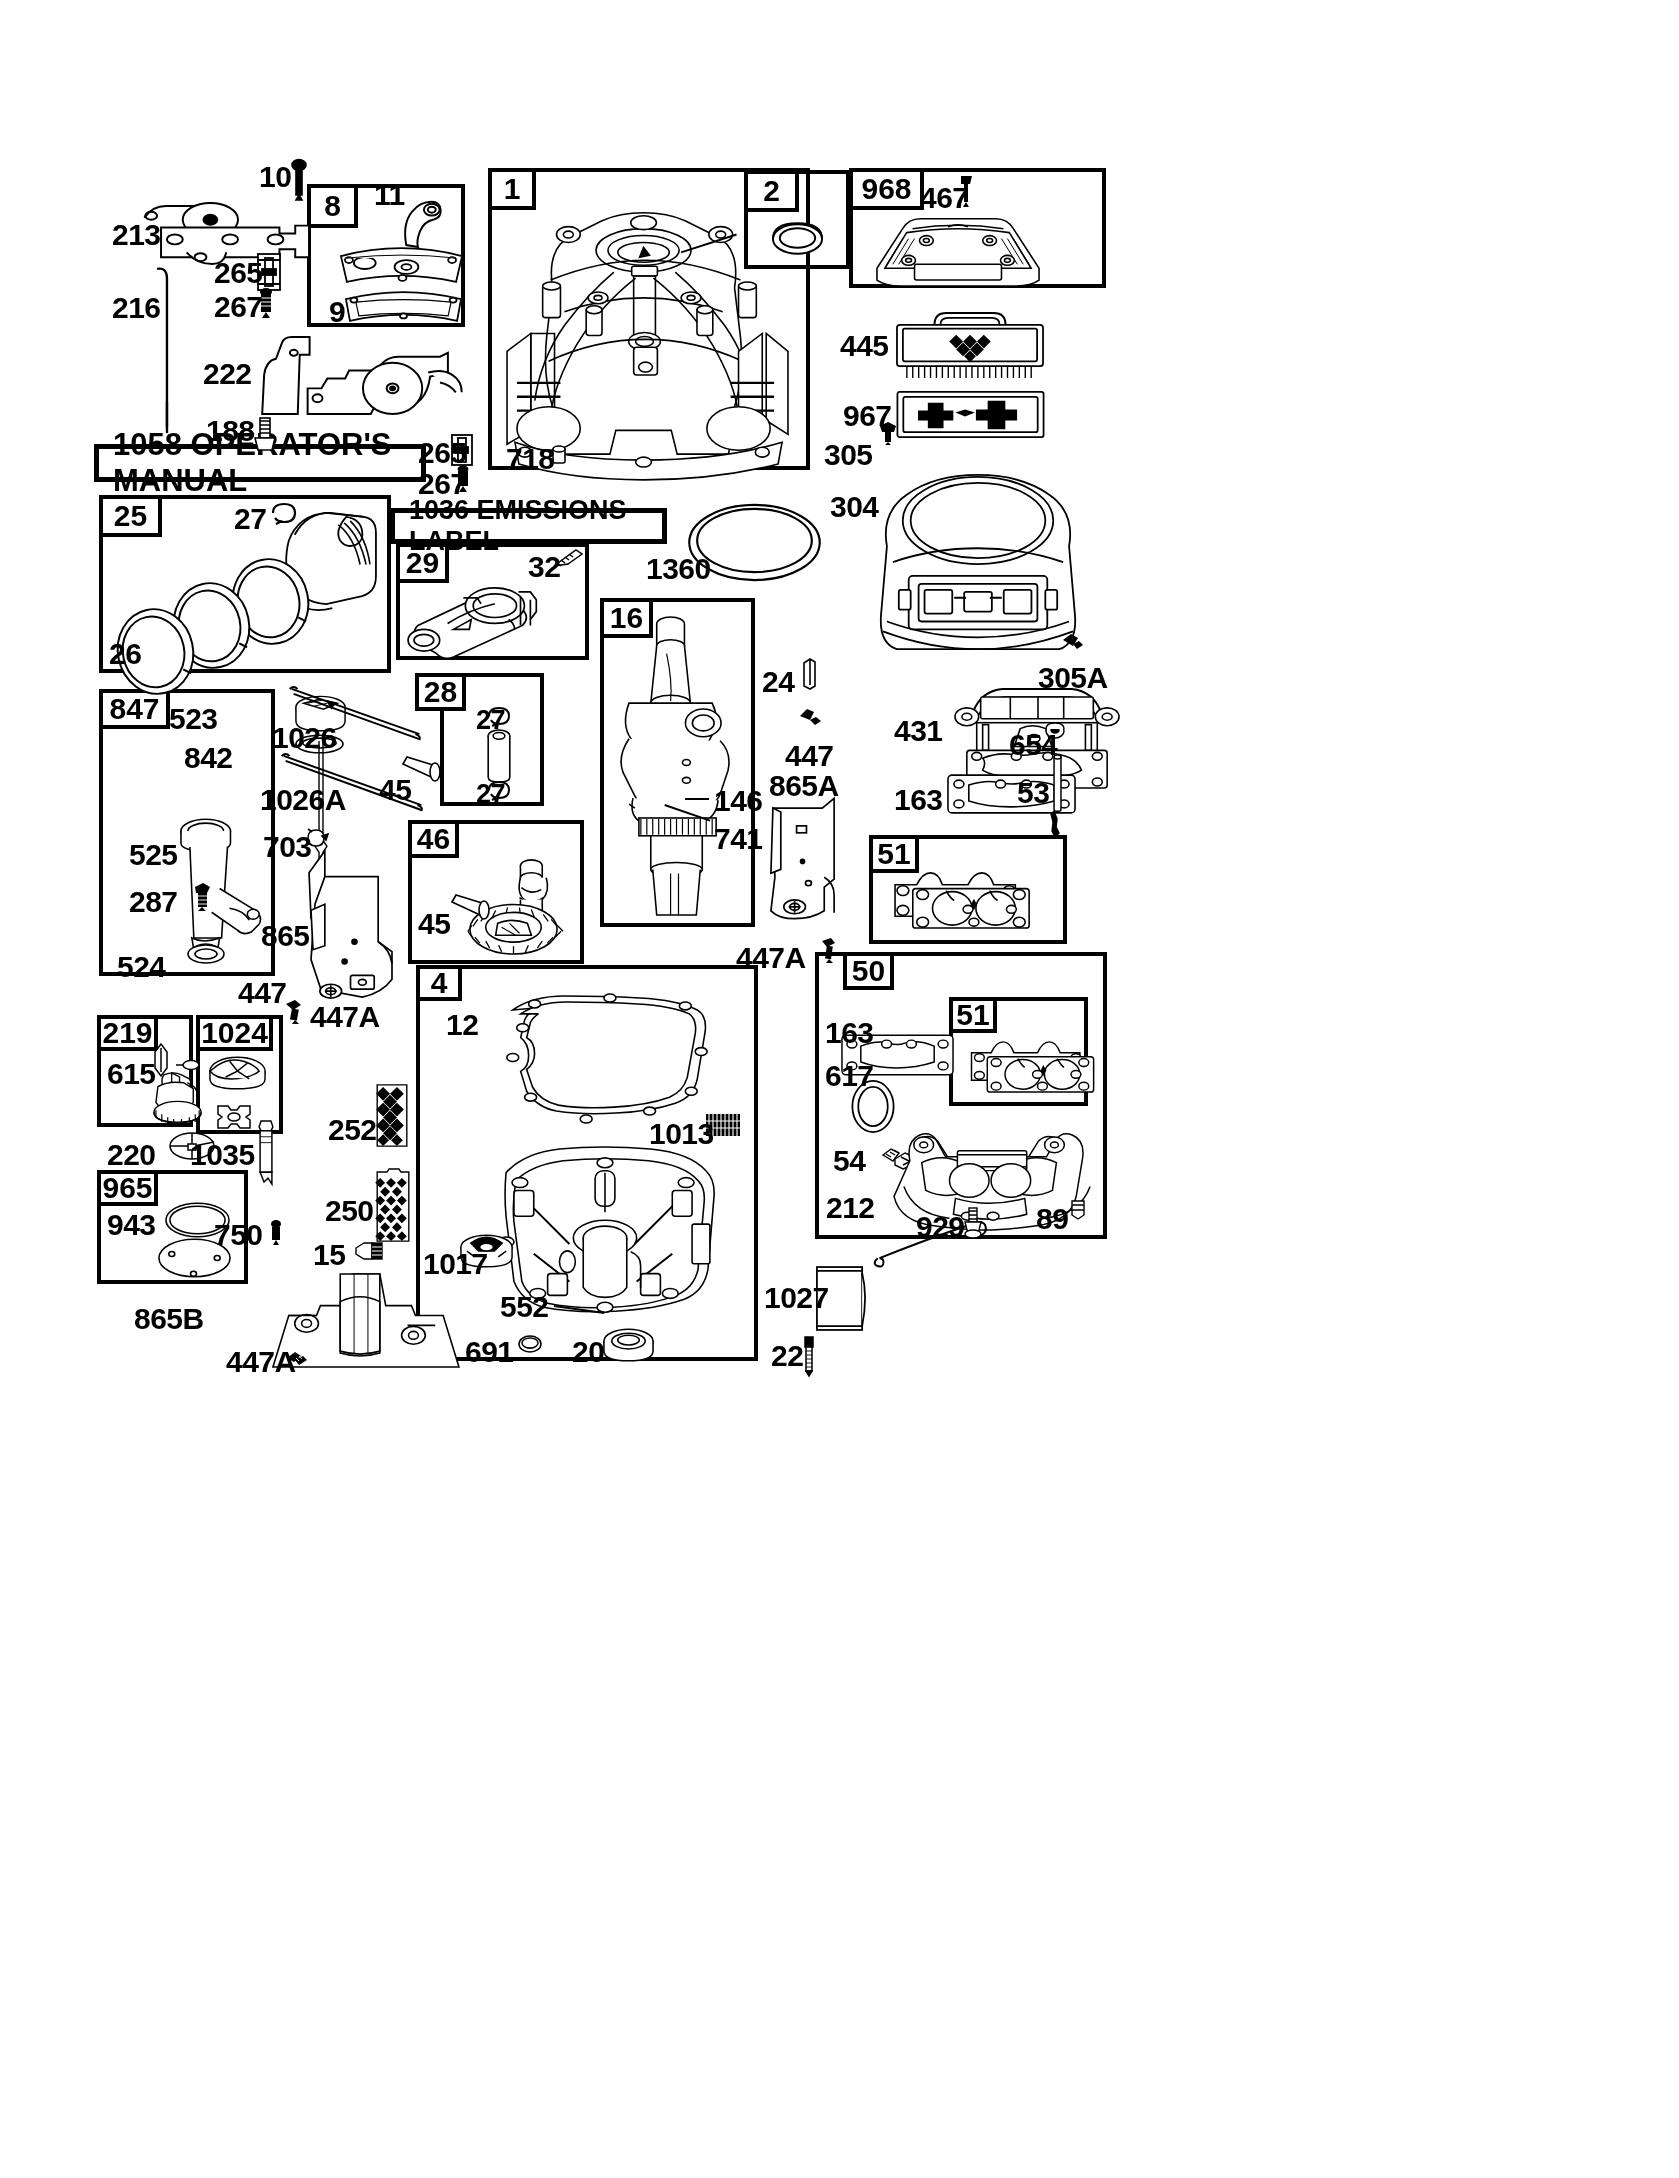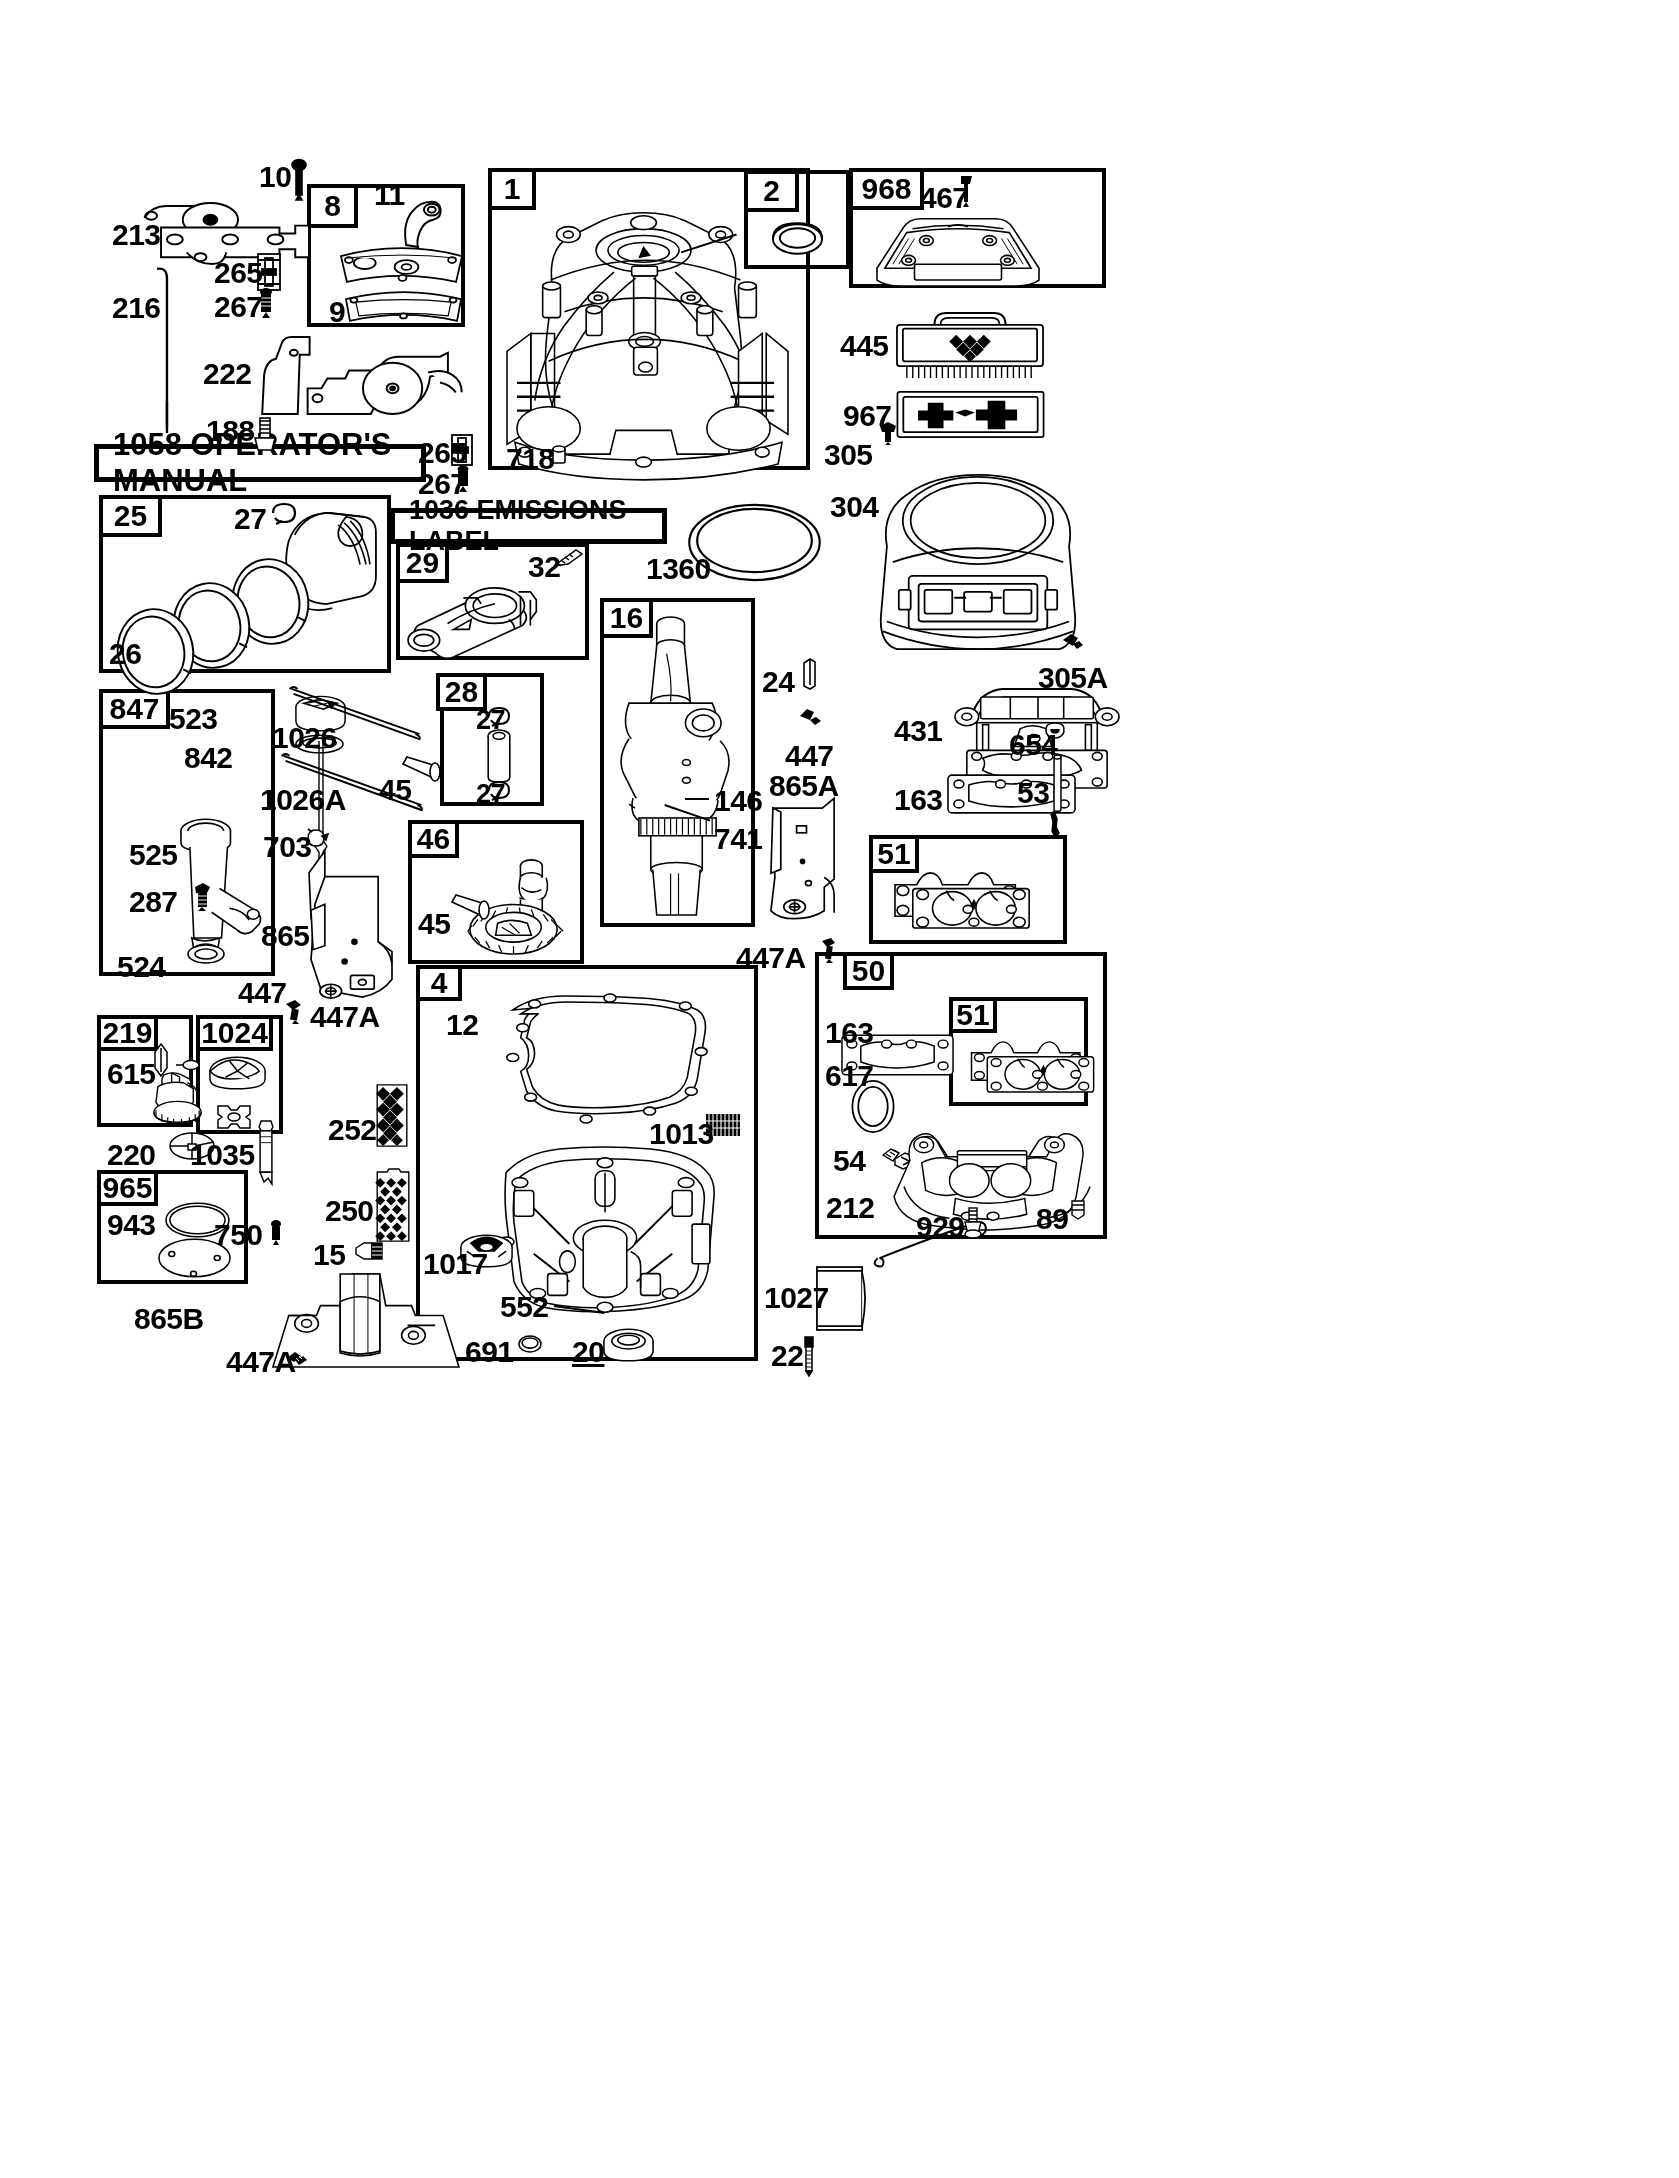--- a/index.html
+++ b/index.html
@@ -75,21 +75,21 @@
   <div class="boxnum" style="left:600px;top:598px;width:53px;height:40px;">
       <span>16</span>
     </div>
 
   <div class="box" style="left:99px;top:689px;width:176px;height:287px;"></div>
   <div class="boxnum" style="left:99px;top:689px;width:71px;height:40px;">
       <span>847</span>
     </div>
 
   <div class="box" style="left:440px;top:673px;width:104px;height:133px;"></div>
-  <div class="boxnum" style="left:436px;top:673px;width:51px;height:38px;">
+  <div class="boxnum" style="left:415px;top:673px;width:51px;height:38px;">
       <span>28</span>
     </div>
 
   <div class="box" style="left:408px;top:820px;width:176px;height:144px;"></div>
   <div class="boxnum" style="left:408px;top:820px;width:51px;height:38px;">
       <span>46</span>
     </div>
 
   <div class="box" style="left:869px;top:835px;width:198px;height:109px;"></div>
   <div class="boxnum" style="left:869px;top:835px;width:50px;height:38px;">
@@ -1181,21 +1181,21 @@
   <span class="lbl s30" style="left:238px;top:978px;">447</span>
   <span class="lbl s30" style="left:310px;top:1002px;">447A</span>
   <span class="lbl s27" style="left:476px;top:707px;">27</span>
   <span class="lbl s27" style="left:476px;top:781px;">27</span>
   <span class="lbl s30" style="left:418px;top:909px;">45</span>
   <span class="lbl s30" style="left:446px;top:1010px;">12</span>
   <span class="lbl s30" style="left:649px;top:1119px;">1013</span>
   <span class="lbl s30" style="left:423px;top:1249px;">1017</span>
   <span class="lbl s30" style="left:500px;top:1292px;">552</span>
   <span class="lbl s30" style="left:465px;top:1337px;">691</span>
-  <span class="lbl s30" style="left:572px;top:1337px;text-decoration:underline;">20</span>
+  <span class="lbl s30" style="left:572px;top:1337px;">20</span>
   <span class="lbl s30" style="left:764px;top:1283px;">1027</span>
   <span class="lbl s30" style="left:771px;top:1341px;">22</span>
   <span class="lbl s30" style="left:107px;top:1059px;">615</span>
   <span class="lbl s30" style="left:107px;top:1140px;">220</span>
   <span class="lbl s30" style="left:190px;top:1140px;">1035</span>
   <span class="lbl s30" style="left:328px;top:1115px;">252</span>
   <span class="lbl s30" style="left:325px;top:1196px;">250</span>
   <span class="lbl s30" style="left:313px;top:1240px;">15</span>
   <span class="lbl s30" style="left:107px;top:1210px;">943</span>
   <span class="lbl s30" style="left:214px;top:1220px;">750</span>

